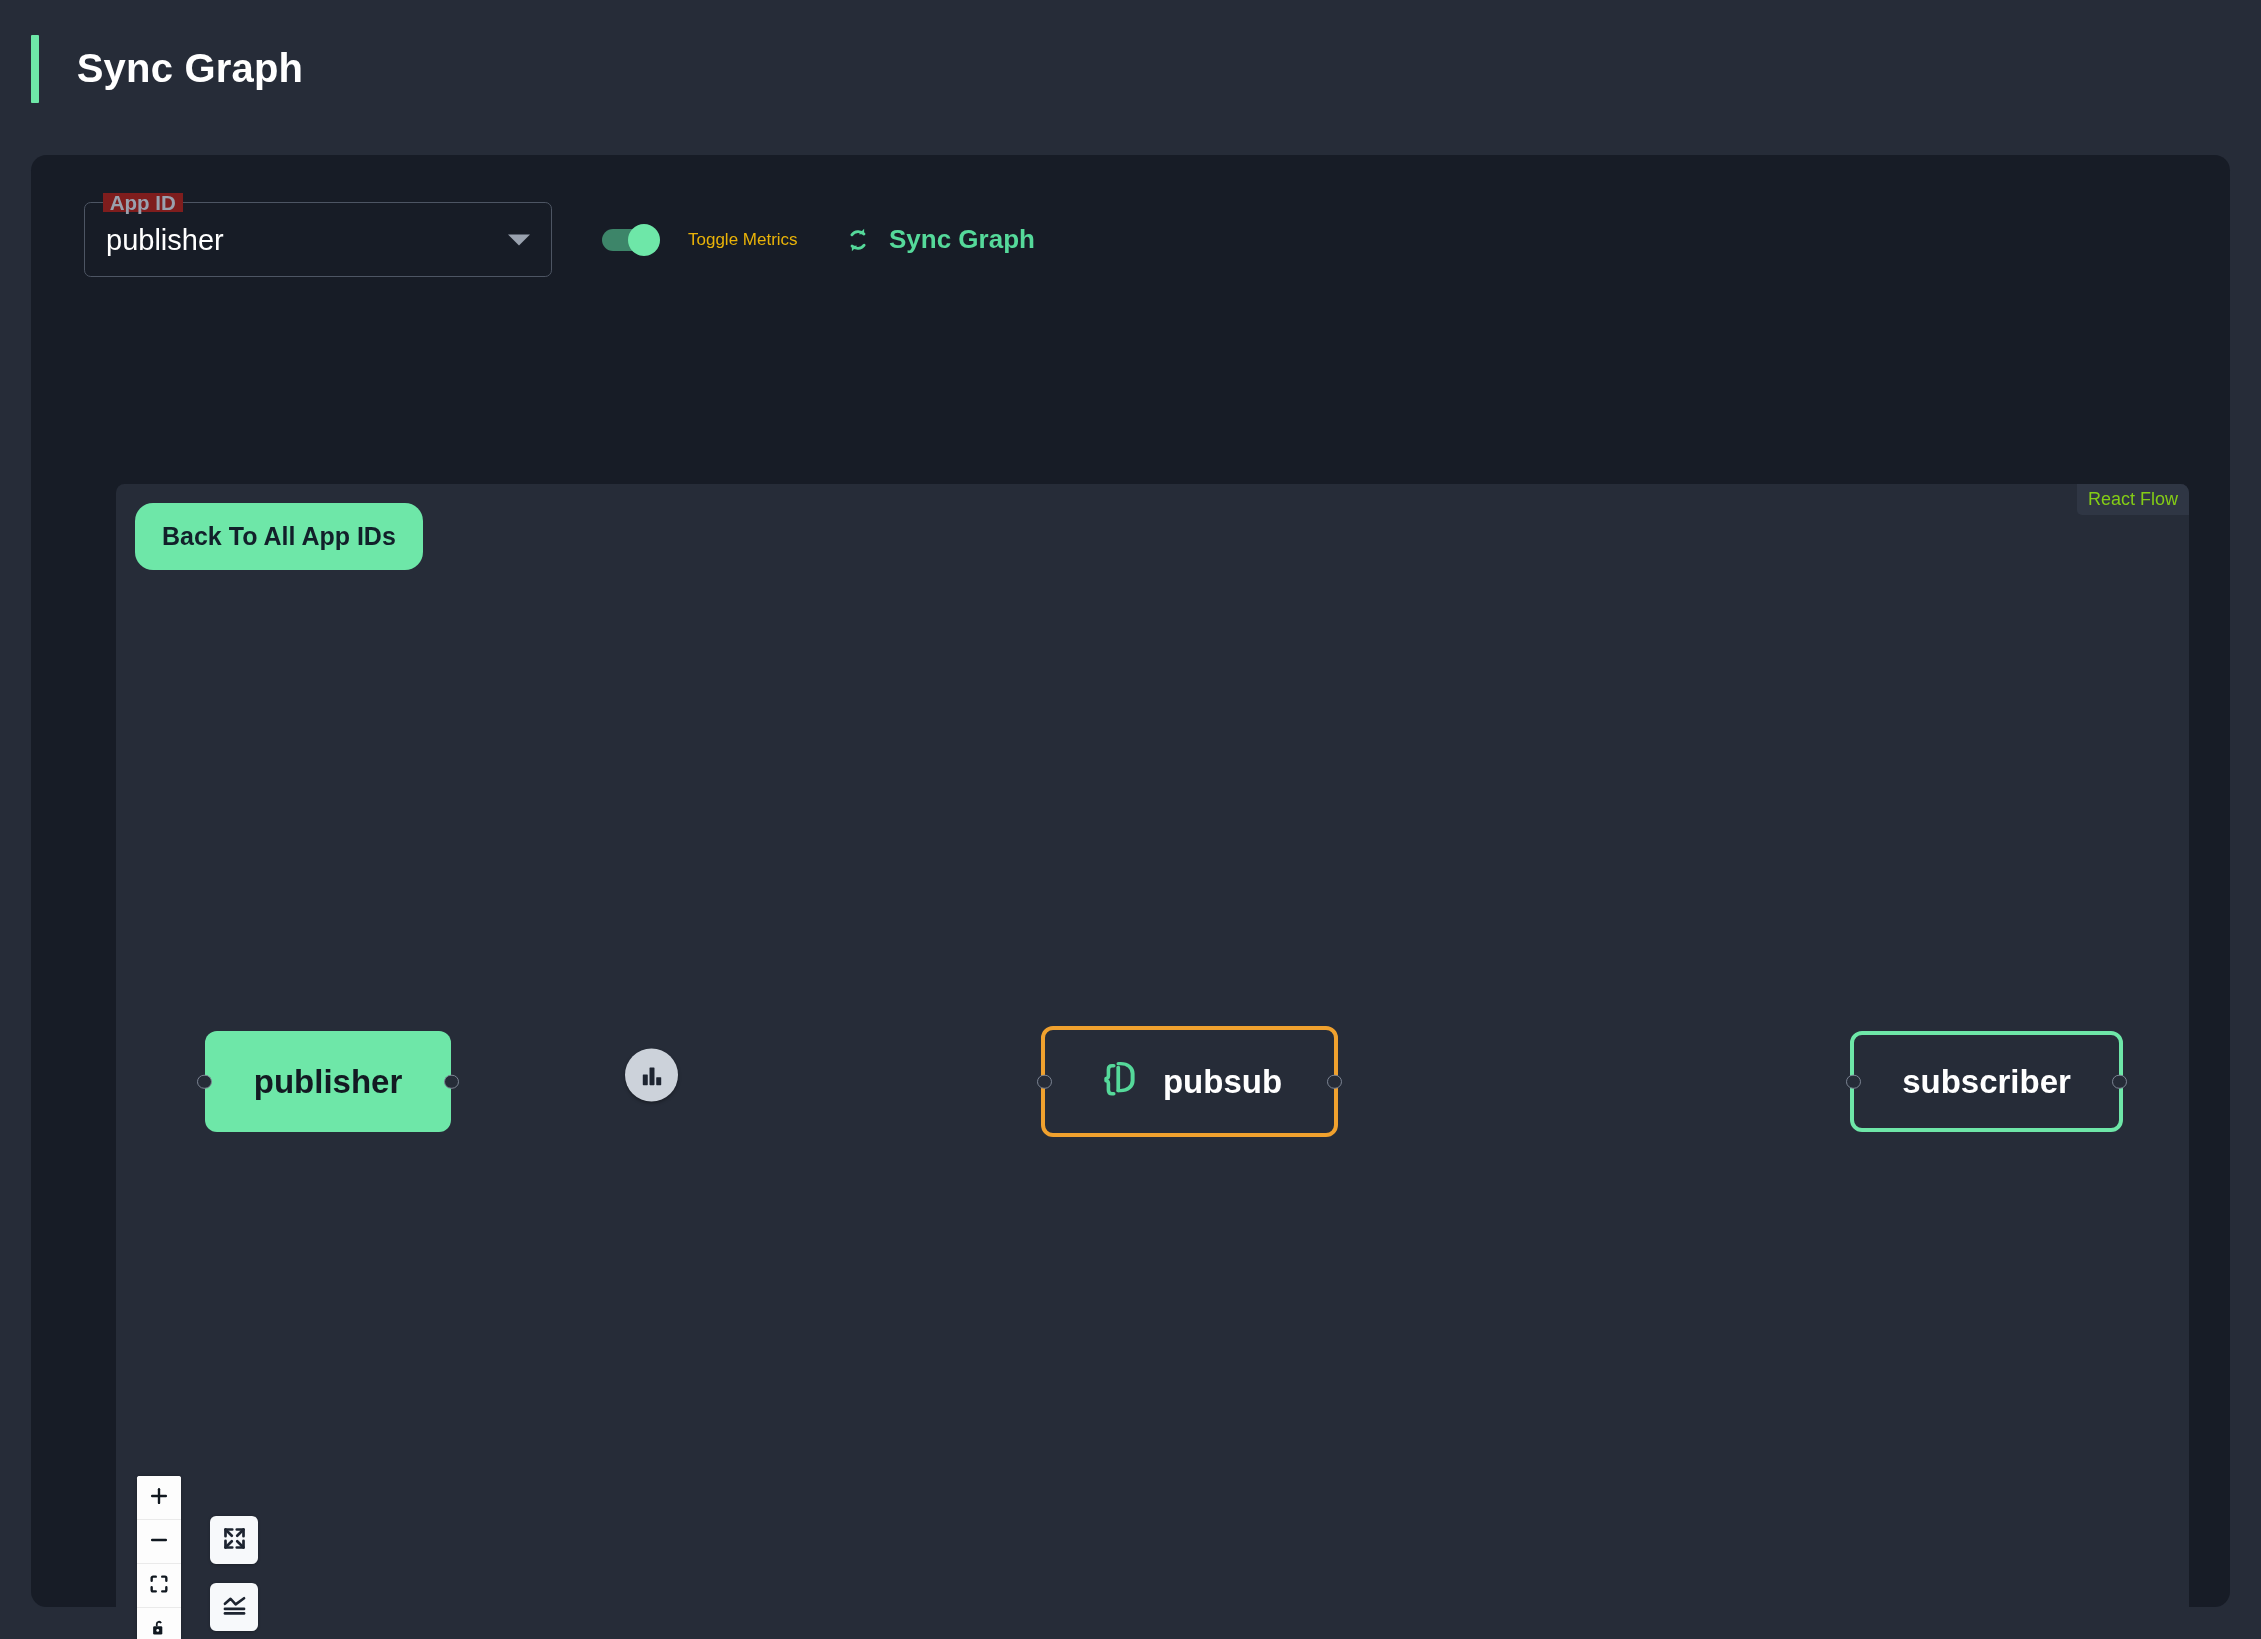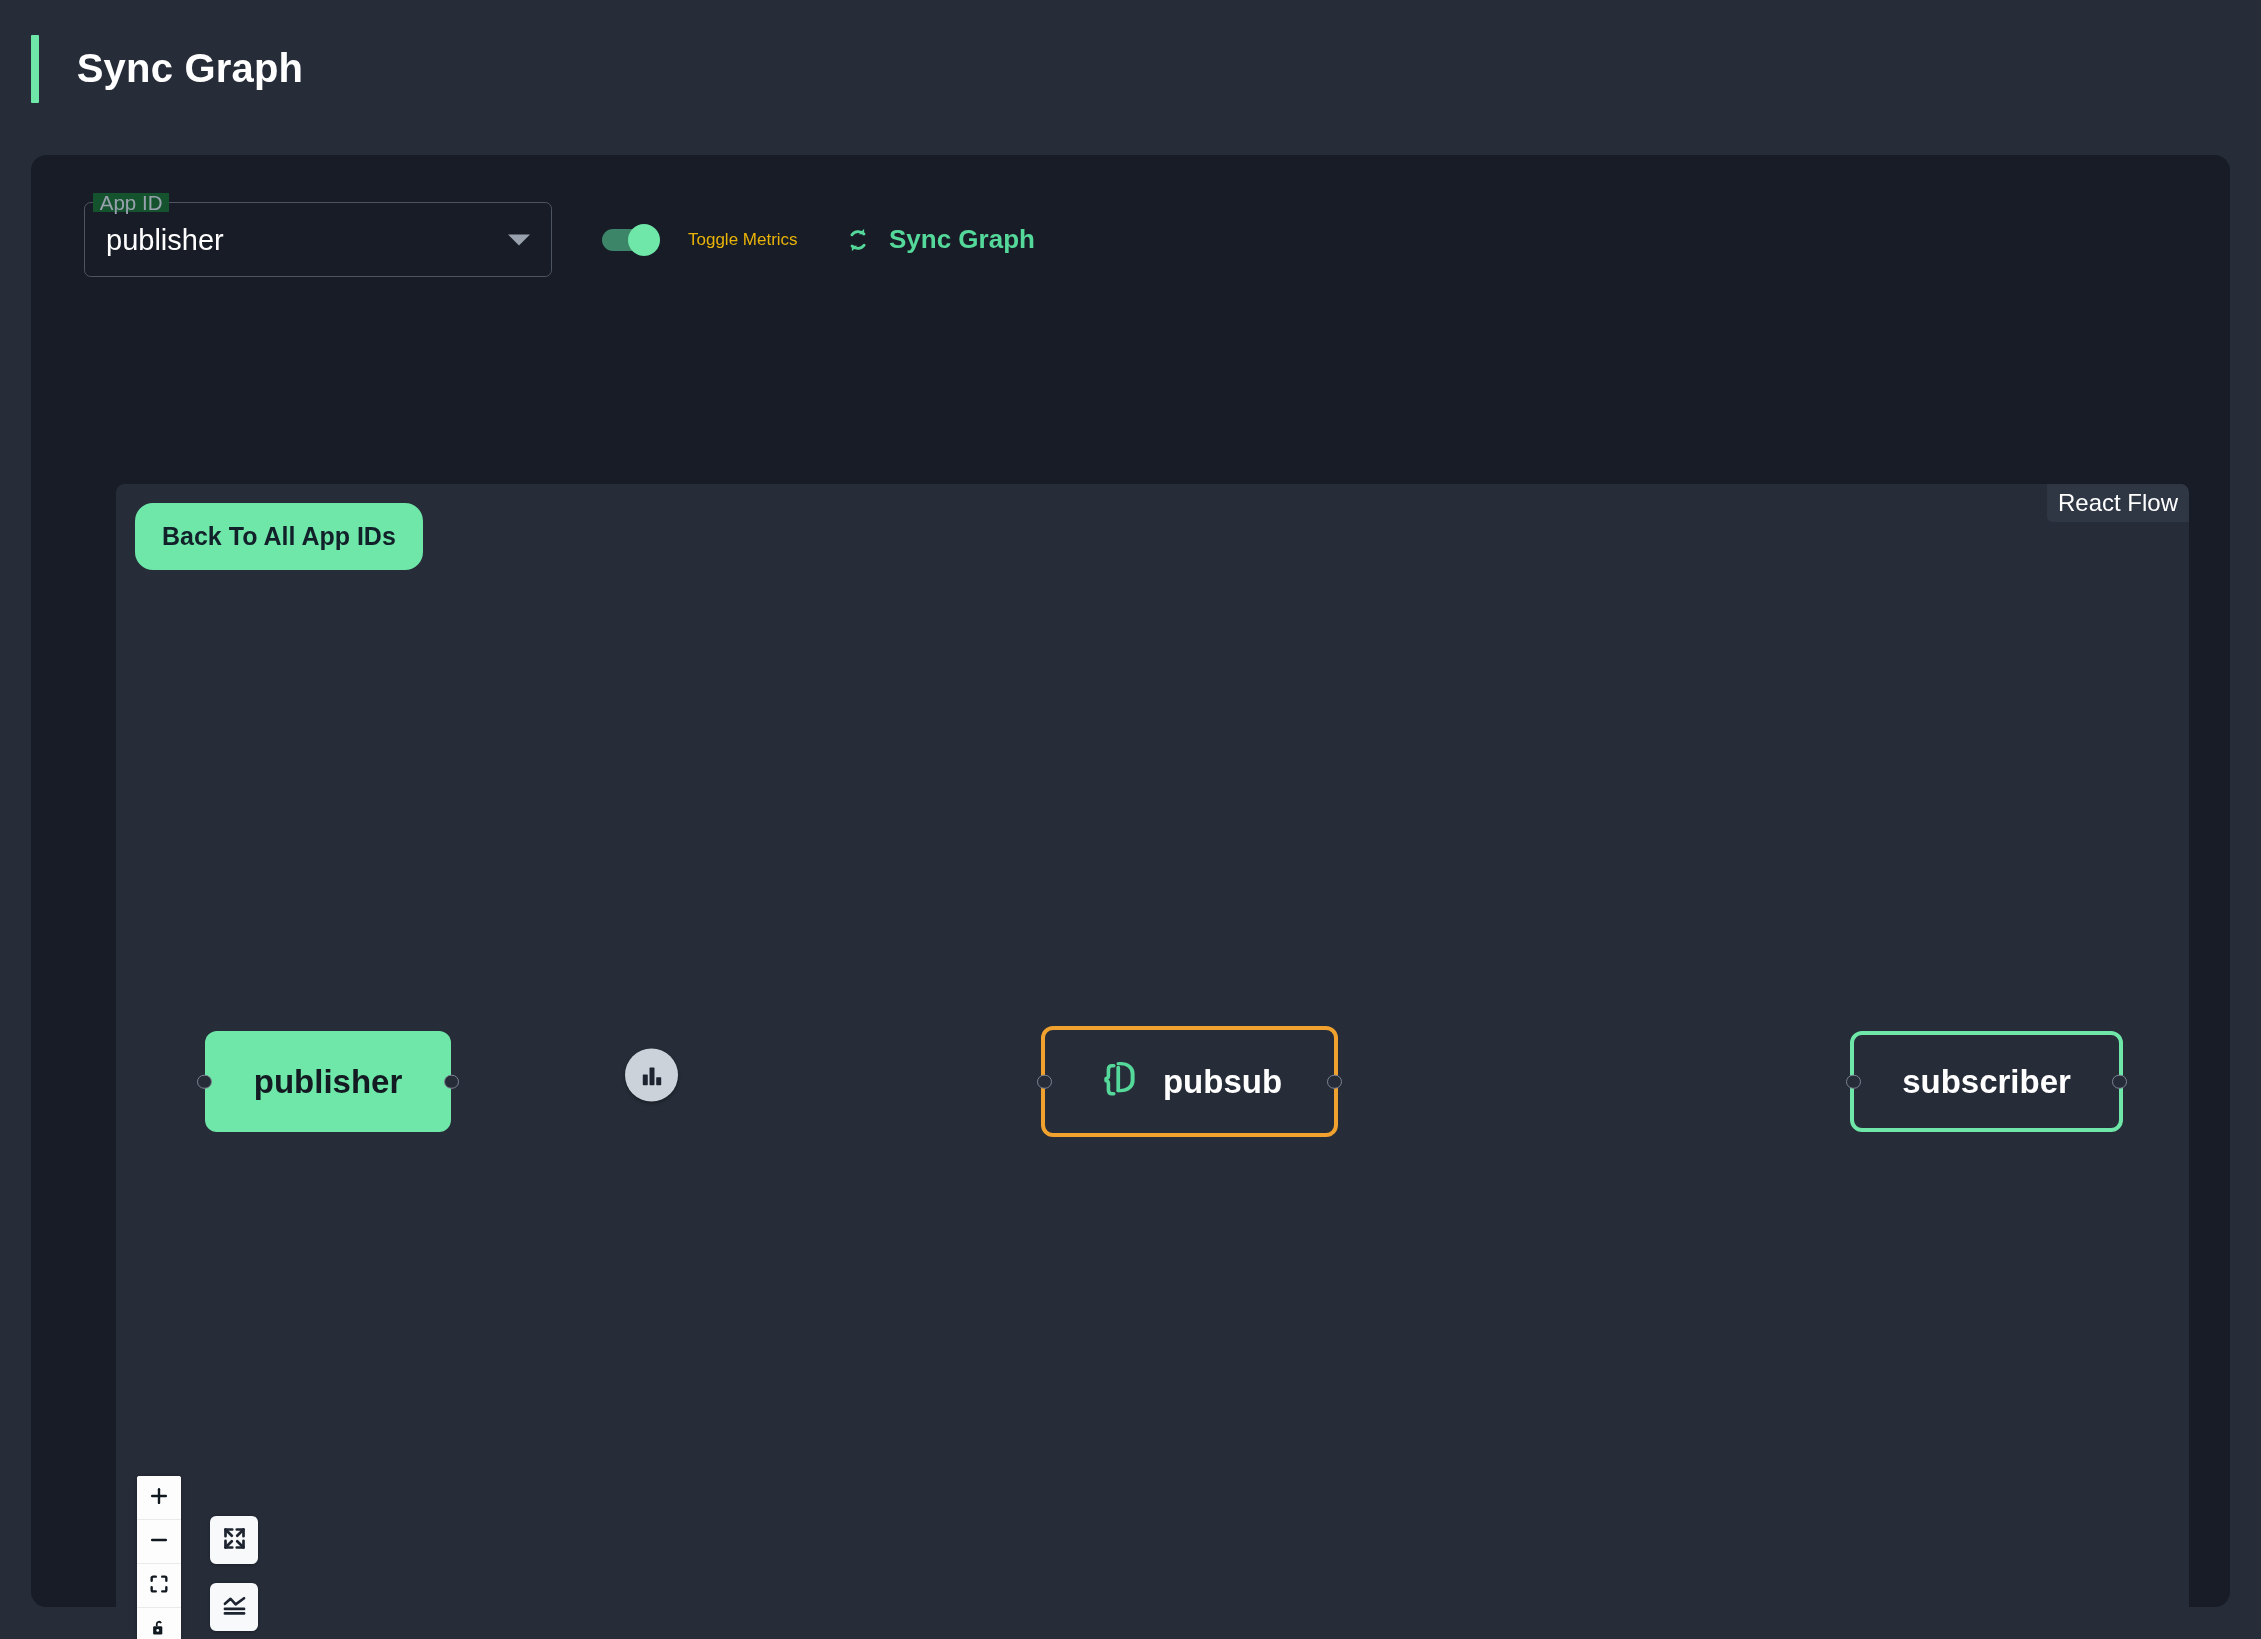--- a/index.html
+++ b/index.html
@@ -61,26 +61,27 @@
   .select-outline {
     position: absolute;
     inset: 0;
     border: 1.7px solid #4d5563;
     border-radius: 6.8px;
     pointer-events: none;
   }
   .select-notch {
     position: absolute;
     top: -9.4px;
-    left: 9px;
+    left: 19px;
     padding: 0 6.8px;
-    background: #14532d;
+    background: #7f1d1d;
     color: #99a1ae;
     font-size: 20.5px;
     line-height: 19px;
+    font-weight: bold;
   }
   .select-value {
     position: absolute;
     left: 22px;
     top: 50%;
     transform: translateY(-50%);
     color: #ffffff;
     font-size: 29px;
   }
   .select-caret {
@@ -169,22 +170,22 @@
     font-weight: bold;
     padding: 19px 27px;
     cursor: pointer;
   }
 
   .attribution {
     position: absolute;
     right: 0;
     top: 0;
     background: #2f3644;
-    color: #ffffff;
-    font-size: 24px;
+    color: #84cc16;
+    font-size: 18px;
     padding: 5.1px 11px;
     border-bottom-left-radius: 5.1px;
   }
 
   
   .node {
     position: absolute;
     display: flex;
     align-items: center;
     justify-content: center;

